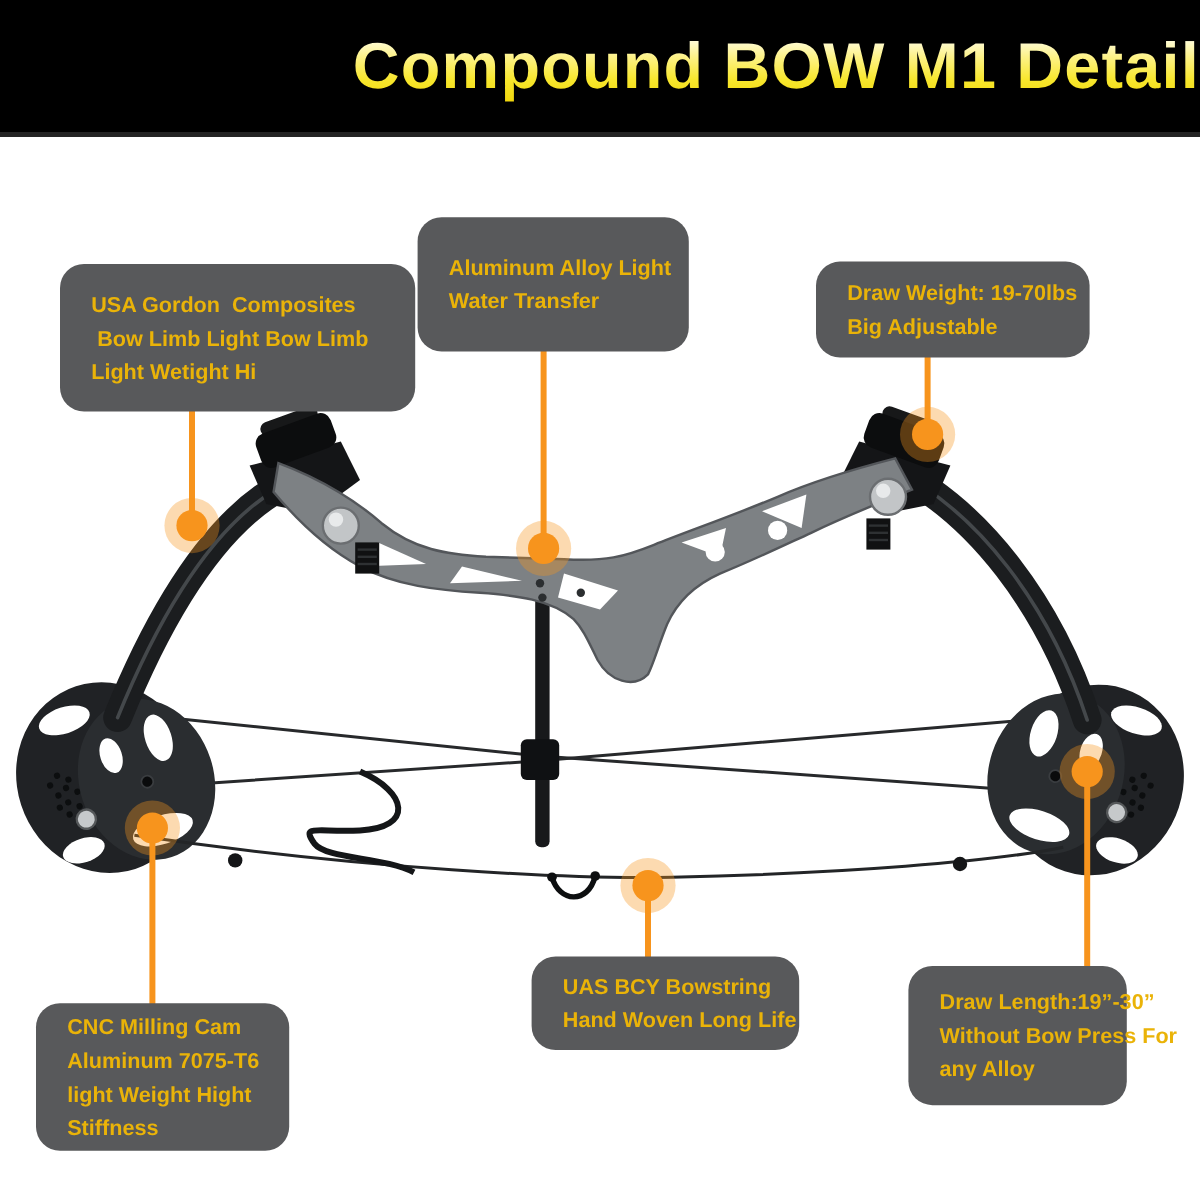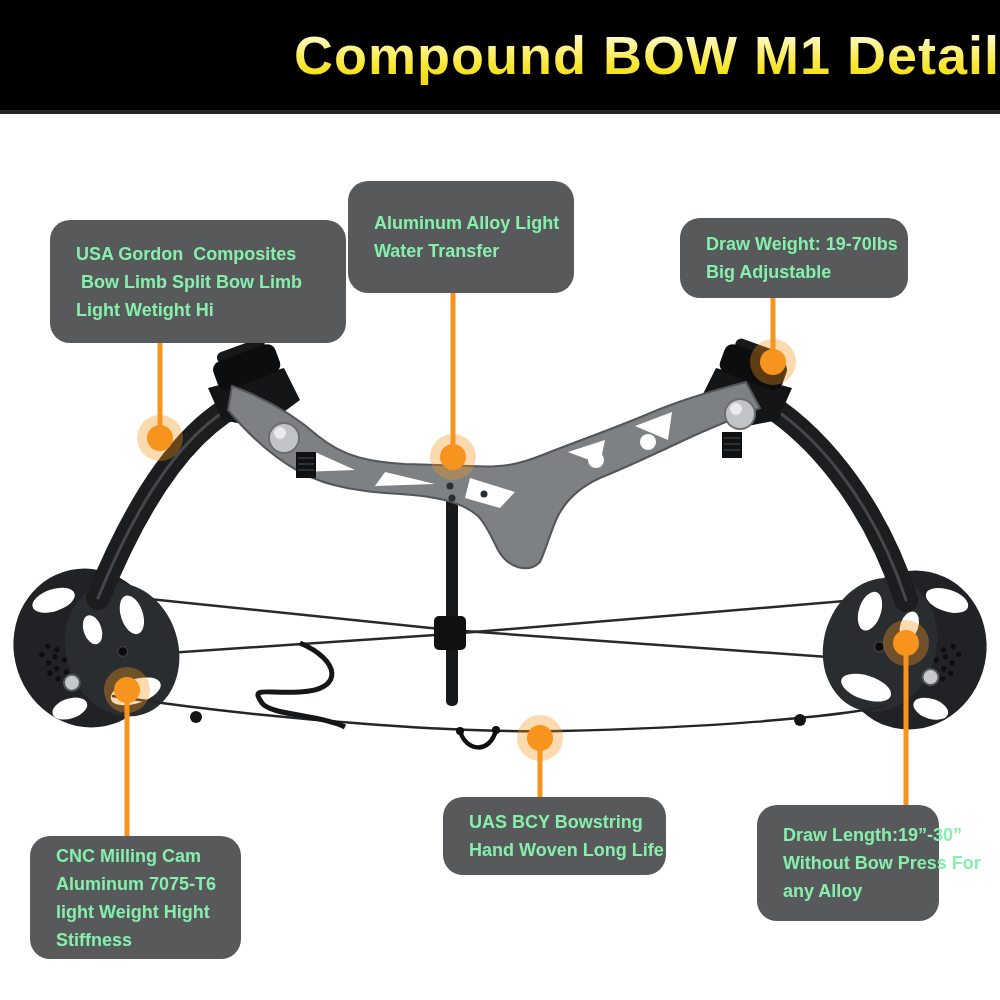--- a/index.html
+++ b/index.html
@@ -18,21 +18,21 @@
     -webkit-background-clip:text;background-clip:text;color:transparent;
   }
   @supports not ((-webkit-background-clip:text) or (background-clip:text)){
     .header-title{color:#f8e72e;background:none}
   }
   .callout{
     position:absolute;background:#58595B;border-radius:20px;color:#fff;
     display:flex;flex-direction:column;justify-content:center;z-index:2;
     padding-left:26px;padding-right:6px;box-sizing:border-box;
   }
-  .co-line{font-size:18px;font-weight:bold;line-height:28px;white-space:pre;color:#86efac}
+  .co-line{font-size:18px;font-weight:bold;line-height:28px;white-space:pre;color:#eab308}
   svg.scene{position:absolute;left:0;top:0;z-index:1}
 </style>
 </head>
 <body>
 
 <div class="header">
   <div class="header-title">Compound BOW M1 Detail</div>
 </div>
 
 <svg class="scene" width="1000" height="1000" viewBox="0 0 1000 1000">
@@ -200,21 +200,21 @@
       <circle cx="127" cy="690" r="13" fill="#F7941D"></circle>
     <circle cx="540" cy="738" r="23" fill="rgba(247,148,29,0.35)"></circle>
       <circle cx="540" cy="738" r="13" fill="#F7941D"></circle>
     <circle cx="906" cy="643" r="23" fill="rgba(247,148,29,0.35)"></circle>
       <circle cx="906" cy="643" r="13" fill="#F7941D"></circle>
   </g>
 </svg>
 
 <div class="callout" style="left:50px;top:220px;width:296px;height:123px">
   <div class="co-line">USA Gordon  Composites</div>
-  <div class="co-line"> Bow Limb Split Bow Limb</div>
+  <div class="co-line"> Bow Limb Light Bow Limb</div>
   <div class="co-line">Light Wetight Hi</div>
 </div>
 
 <div class="callout" style="left:348px;top:181px;width:226px;height:112px">
   <div class="co-line">Aluminum Alloy Light</div>
   <div class="co-line">Water Transfer</div>
 </div>
 
 <div class="callout" style="left:680px;top:218px;width:228px;height:80px">
   <div class="co-line">Draw Weight: 19-70lbs</div>

